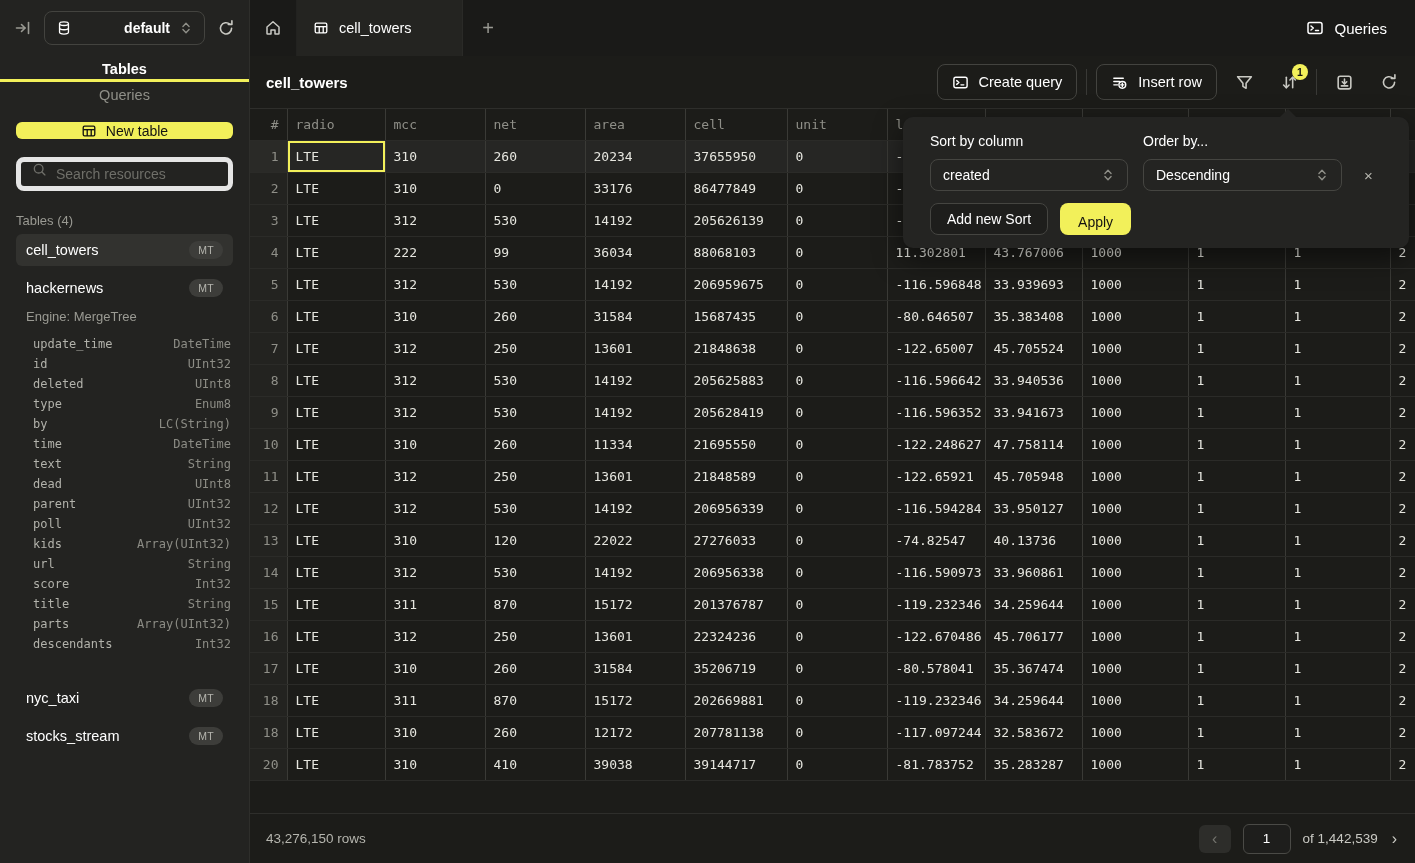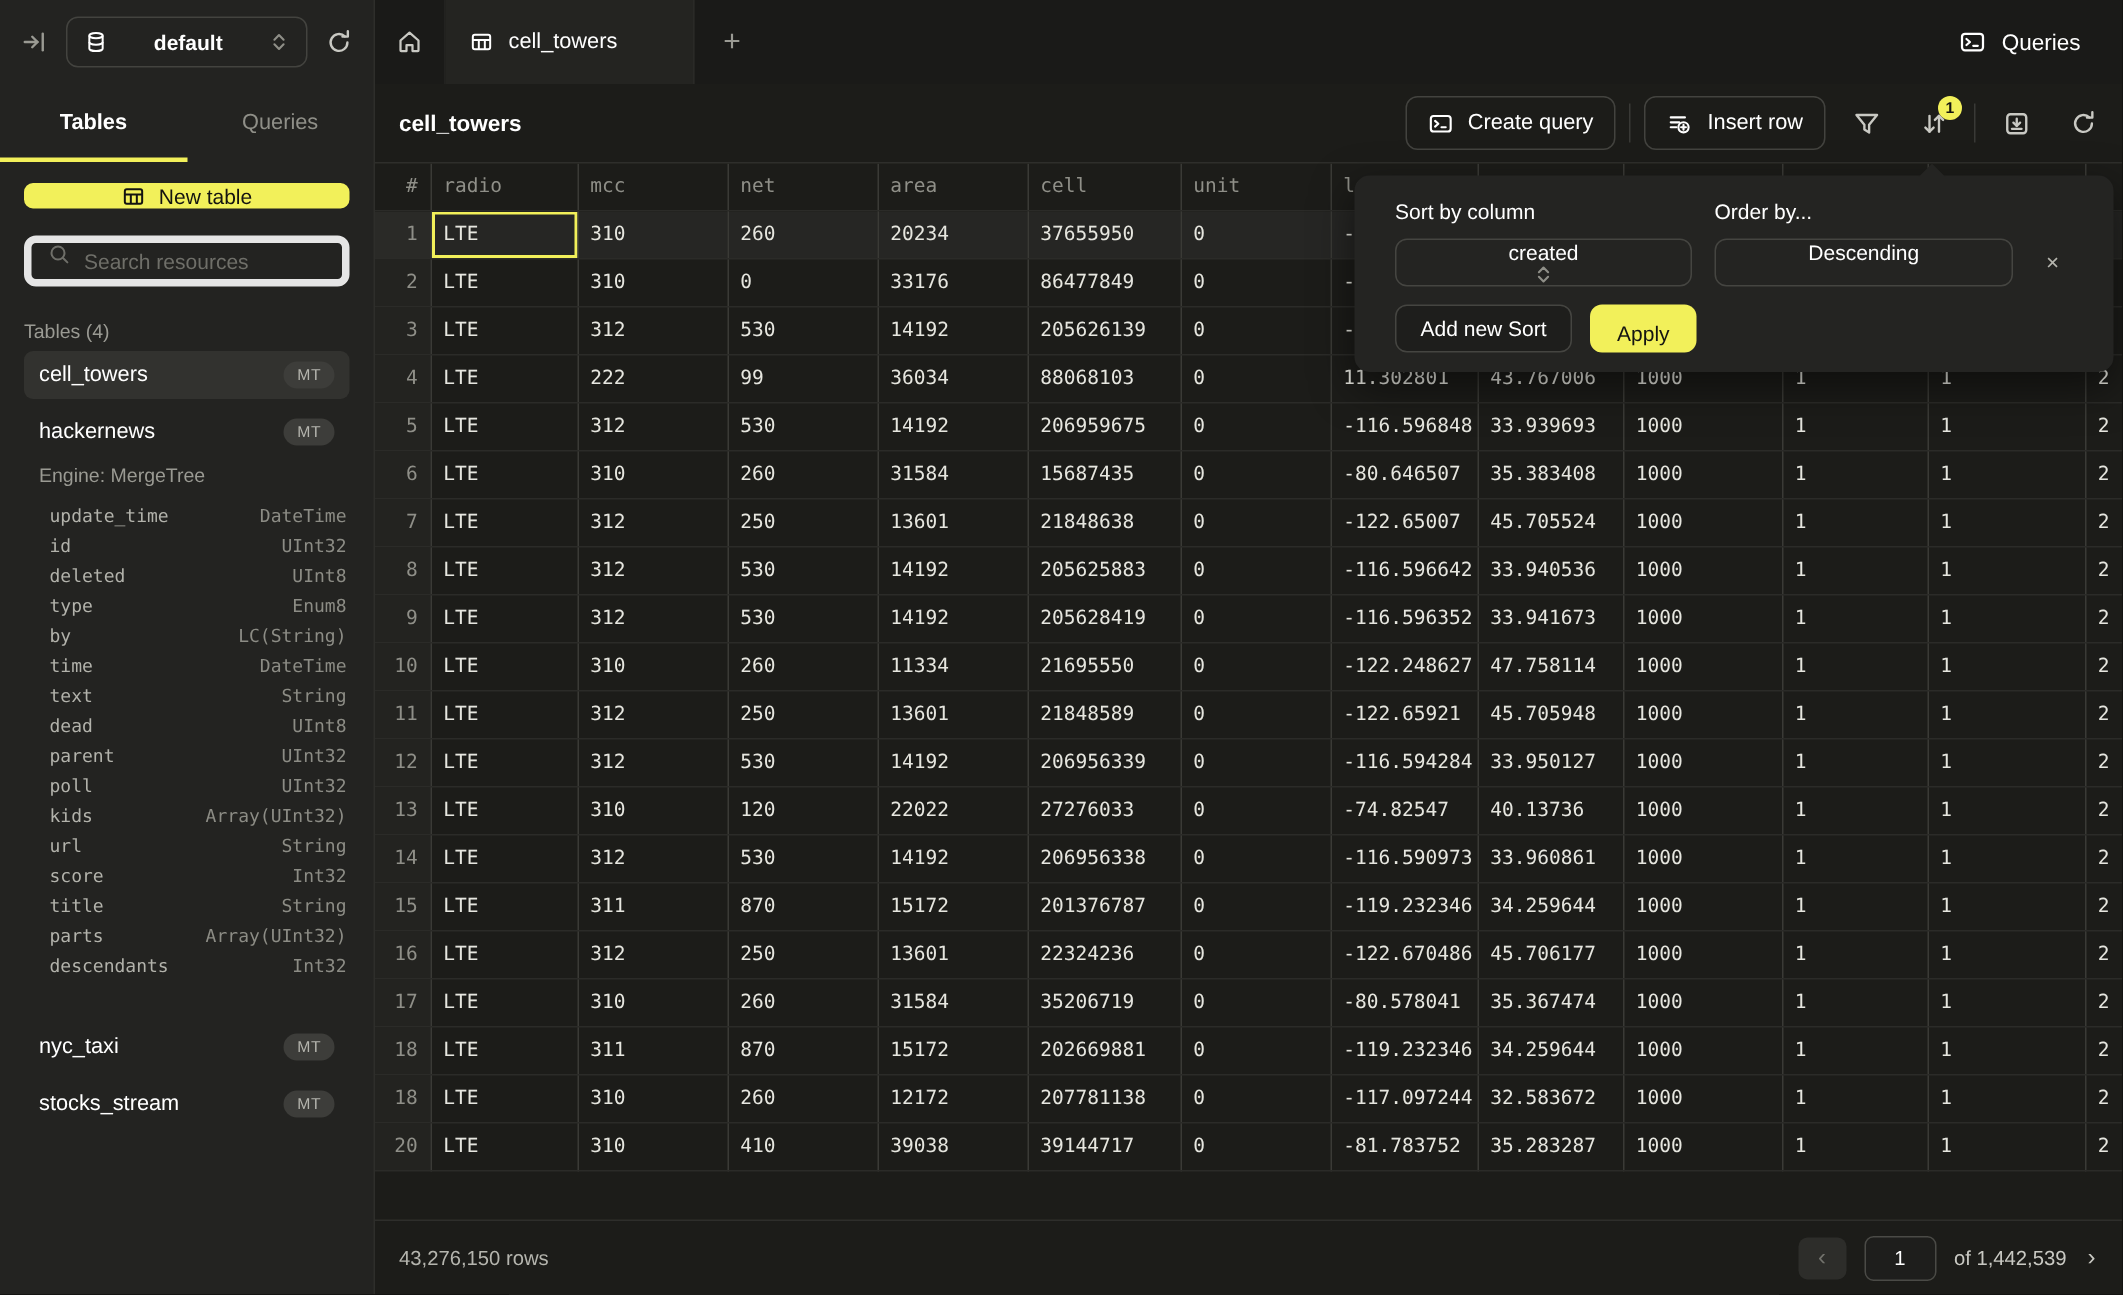--- a/index.html
+++ b/index.html
@@ -11,24 +11,24 @@
     font-family:"Liberation Sans", sans-serif; font-size:14px;
     -webkit-font-smoothing:antialiased;
   }
   svg { display:block; }
 
   
   .sidebar { width:250px; min-width:250px; background:#232321; border-right:1px solid #2e2e2b; display:flex; flex-direction:column; }
   .sb-topbar { height:56px; display:flex; align-items:center; padding:0 14px; gap:12px; }
   .icon-plain { background:none; border:none; color:#9a9a93; cursor:pointer; display:flex; align-items:center; justify-content:center; }
   .db-select { flex:1; height:34px; border:1px solid #43433f; border-radius:8px; display:flex; align-items:center; gap:9px; padding:0 11px; color:#fff; font-size:14px; font-weight:600; background:transparent; cursor:pointer; }
-  .db-select .grow { flex:1; text-align:center; }
+  .db-select .grow { flex:1; text-align:right; }
   .sb-refresh { color:#c9c9c3; }
 
-  .sb-tabs { height:52px; display:flex; }
+  .sb-tabs { height:52px; display:flex;flex-direction:column; }
   .sb-tab { flex:1; display:flex; align-items:center; justify-content:center; font-size:14.5px; color:#8f8f88; cursor:pointer; position:relative; background:none; border:none; font-family:inherit; }
   .sb-tab.active { color:#fff; font-weight:600; }
   .sb-tab.active::after { content:""; position:absolute; left:0; right:0; bottom:0; height:3px; background:var(--accent); }
 
   .sb-content { flex:1; padding:14px 16px 0; overflow:hidden; }
   .new-table-btn { width:100%; height:17px; background:var(--accent); border:none; border-radius:6px; color:#141411; display:flex; align-items:center; justify-content:center; gap:9px; font-size:14px; font-weight:500; cursor:pointer; font-family:inherit; }
   .search-box { margin-top:18px; height:34px; border:5px solid #e5e5e5; border-radius:8px; display:flex; gap:9px; padding:0 11px; color:#6f6f69; }
   .search-box input { flex:1; background:transparent; border:none; outline:none; color:#ddddd6; font-size:14px; font-family:inherit; min-width:0; }
   .search-box input::placeholder { color:#6f6f69; }
 
@@ -75,21 +75,21 @@
   .page-input { width:48px; height:30px; background:#1e1e1c; border:1px solid #4a4a46; border-radius:6px; color:#fff; text-align:center; font-size:13.5px; font-family:inherit; outline:none; }
   .pager-total { color:#c9c9c3; }
   .pager-next { background:none; border:none; color:#c9c9c3; font-size:16px; padding:0 2px; cursor:pointer; }
 
   
   .sort-popup { position:absolute; top:117px; left:653px; width:506px; height:131px; background:#242422; border-radius:10px; box-shadow:0 10px 28px rgba(0,0,0,.5); z-index:10; }
   .sp-caret { position:absolute; top:-8px; left:376px; width:0; height:0; border-left:9px solid transparent; border-right:9px solid transparent; border-bottom:9px solid #242422; }
   .sp-inner { display:flex; padding:16px 0 0 27px; }
   .sp-col1 { width:213px; }
   .sp-label { font-size:14px; font-weight:400; color:#fff; }
-  .sp-select { margin-top:10px; width:198px; height:32px; border:1px solid #45454一; border:1px solid #454541; border-radius:8px; display:flex; align-items:center; justify-content:space-between; padding:0 12px; font-size:14px; color:#fff; background:transparent; cursor:pointer; font-family:inherit;flex-direction:column; }
+  .sp-select { margin-top:10px; width:198px; height:32px; border:1px solid #45454一; border:1px solid #454541; border-radius:8px; display:flex; align-items:center; justify-content:space-between; padding:0 12px; font-size:14px; color:#fff; background:transparent; cursor:pointer; font-family:inherit; }
   .sp-select.w2 { width:199px;gap:36px; }
   .sp-row { display:flex; align-items:center; }
   .sp-close { margin:10px 0 0 22px; background:none; border:none; color:#b5b5ae; font-size:15px; cursor:pointer; height:32px; display:flex; align-items:center; }
   .sp-buttons { margin-top:12px; display:flex; gap:12px; }
   .sp-add { height:32px; padding:0 16px; border:1px solid #454541; border-radius:8px; background:#1e1e1c; color:#fff; font-size:14px; cursor:pointer; font-family:inherit; }
   .sp-apply { height:32px; padding:11px 18px; border:none; border-radius:8px; background:var(--accent); color:#141411; font-size:14px; cursor:pointer; font-family:inherit; }
   .chev-ud { color:#8f8f88; }
 </style>
 </head>
 <body>

